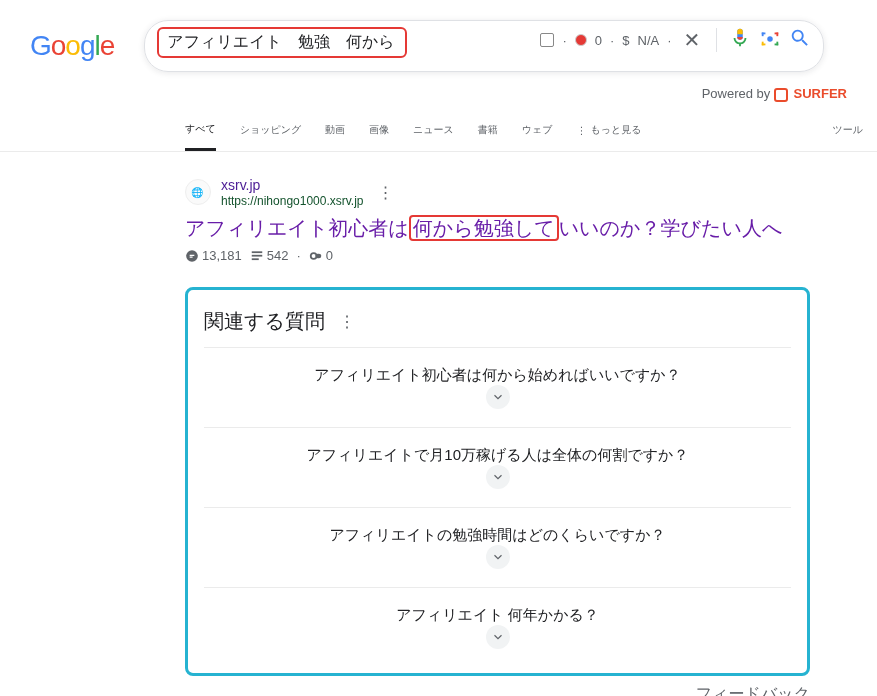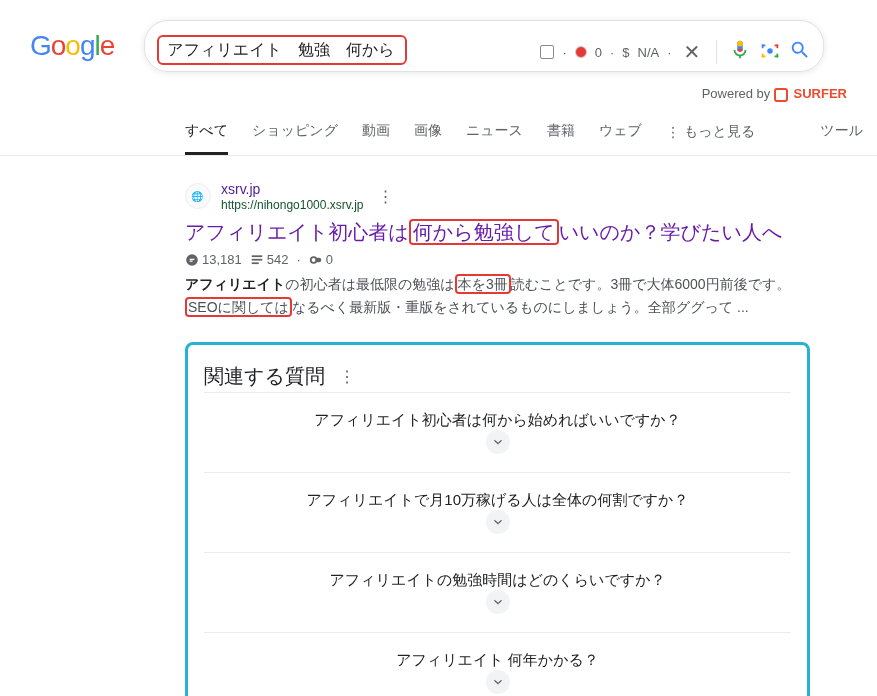--- a/index.html
+++ b/index.html
@@ -4,57 +4,57 @@
 <style>
 * { margin: 0; padding: 0; box-sizing: border-box; }
 body { font-family: Arial, "Hiragino Sans", "Meiryo", sans-serif; background: #fff; width: 877px; }
 .header { display: flex; align-items: center; padding: 20px 0 10px 30px; gap: 30px; }
 .logo { font-size: 28px; font-weight: 500; letter-spacing: -1px; }
 .logo .b { color: #4285F4; }
 .logo .r { color: #EA4335; }
 .logo .y { color: #FBBC05; }
 .logo .g { color: #34A853; }
 .search-wrap { flex: 1; display: flex; align-items: center; }
-.search-box { display: flex; align-items: flex-end; border: 1px solid #dfe1e5; border-radius: 24px; padding: 6px 12px; width: 680px; height: 52px; box-shadow: 0 1px 6px rgba(32,33,36,0.1); }
+.search-box { display: flex; align-items: flex-start; border: 1px solid #dfe1e5; border-radius: 24px; padding: 6px 12px; width: 680px; height: 52px; box-shadow: 0 1px 6px rgba(32,33,36,0.1); }
 .search-input-wrap { border: 2px solid #e53935; border-radius: 6px; padding: 4px 8px; margin-right: auto; }
 .search-input { border: none; outline: none; font-size: 16px; width: 230px; color: #202124; }
 .search-right { display: flex; align-items: center; gap: 8px; margin-left: auto; }
 .stat-box { width: 14px; height: 14px; border: 1px solid #888; border-radius: 2px; }
 .jp-dot { width: 12px; height: 12px; border-radius: 50%; background: #e53935; border: 1px solid #ccc; }
 .stat-text { font-size: 13px; color: #5f6368; }
 .dollar { color: #5f6368; font-size: 13px; }
 .close-x { font-size: 20px; color: #5f6368; cursor: pointer; padding: 0 4px; }
 .divider { width: 1px; height: 24px; background: #dfe1e5; margin: 0 4px; }
 .mic-icon svg, .lens-icon svg, .search-icon svg { width: 22px; height: 22px; }
 .search-icon { color: #4285F4; }
 .powered { text-align: right; padding: 4px 30px 10px 0; font-size: 13px; color: #5f6368; }
 .surfer { color: #ea4c2c; font-weight: 700; }
 .surfer-icon { display: inline-block; width: 14px; height: 14px; border: 2px solid #ea4c2c; border-radius: 3px; vertical-align: middle; margin-right: 2px; position: relative; }
-.nav { display: flex; padding: 0 0 0 185px; border-bottom: 1px solid #ebebeb; gap: 24px; font-size: 14px; color: #5f6368; }
+.nav { display: flex; align-items: center; padding: 0 0 0 185px; border-bottom: 1px solid #ebebeb; gap: 24px; font-size: 10px; color: #5f6368; }
 .nav-item { padding: 10px 0 12px; cursor: pointer; }
 .nav-item.active { color: #202124; border-bottom: 3px solid #202124; font-weight: 500; }
 .nav-more { display: flex; align-items: center; gap: 4px; }
 .nav-tools { margin-left: auto; margin-right: 14px; }
 .results { padding: 24px 30px 0 185px; width: 840px; }
 .result { margin-bottom: 20px; }
 .result-header { display: flex; align-items: center; gap: 10px; margin-bottom: 6px; }
 .favicon { width: 26px; height: 26px; border: 1px solid #eee; border-radius: 50%; display: flex; align-items: center; justify-content: center; font-size: 10px; background: #fafafa; }
 .site-info { line-height: 1.3; }
 .site-name { font-size: 14px; color: #4c1d95; }
 .site-url { font-size: 12px; color: #14532d; }
 .dots { color: #5f6368; cursor: pointer; font-size: 16px; margin-left: 4px; }
 .result-title { font-size: 20px; color: #681da8; margin-bottom: 6px; }
 .result-title .hl { border: 2px solid #e53935; border-radius: 4px; padding: 0 2px; }
 .result-stats { display: flex; gap: 8px; font-size: 13px; color: #5f6368; margin-bottom: 6px; }
 .stat-item { display: flex; align-items: center; gap: 3px; }
 .result-snippet { font-size: 14px; color: #4d5156; line-height: 1.6; }
 .result-snippet b { color: #202124; }
 .snippet-hl { border: 2px solid #e53935; border-radius: 4px; padding: 0 1px; }
 .paa { border: 3px solid #26b3d1; border-radius: 8px; padding: 18px 16px 6px; margin-top: 24px; }
-.paa-title { font-size: 20px; color: #202124; margin-bottom: 2px; display: flex; align-items: center; gap: 10px; }
+.paa-title { font-size: 20px; color: #202124; margin-bottom: 12px; display: flex; align-items: center; gap: 10px; }
 .paa-item { display: flex; align-items: center; justify-content: space-between; padding: 18px 0; border-top: 1px solid #ebebeb; cursor: pointer; font-size: 15px; color: #202124; flex-direction: column; }
 .chevron { width: 24px; height: 24px; border-radius: 50%; background: #f1f3f4; display: flex; align-items: center; justify-content: center; color: #5f6368; }
 .feedback { text-align: right; font-size: 16px; color: #5f6368; padding: 8px 0; }
 </style>
 </head>
 <body>
 
 <div class="header">
   <div class="logo">
     <span class="b">G</span><span class="r">o</span><span class="y">o</span><span class="b">g</span><span class="g">l</span><span class="r">e</span>
@@ -152,23 +152,20 @@
         </span>
       <span>·</span>
       <span class="stat-item">
           <svg width="14" height="14" viewBox="0 0 24 24" fill="#5f6368">
             <circle cx="8" cy="12" r="5" fill="none" stroke="#5f6368" stroke-width="3"></circle>
             <rect x="11" y="8" width="10" height="8" rx="4" fill="#5f6368"></rect>
           </svg>
           <span>0</span>
         </span>
     </div>
-    <div class="result-snippet">
-      <b>アフィリエイト</b><span>の初心者は最低限の勉強は</span><span class="snippet-hl">本を3冊</span><span>読むことです。3冊で大体6000円前後です。</span><br><span class="snippet-hl">SEOに関しては</span><span>なるべく最新版・重版をされているものにしましょう。全部ググって ...</span>
-    </div>
   </div>
 
   <div class="paa">
     <div class="paa-title">
       <span>関連する質問</span>
       <span class="dots">⋮</span>
     </div>
     <div class="paa-item">
       <span>アフィリエイト初心者は何から始めればいいですか？</span>
       <span class="chevron">

